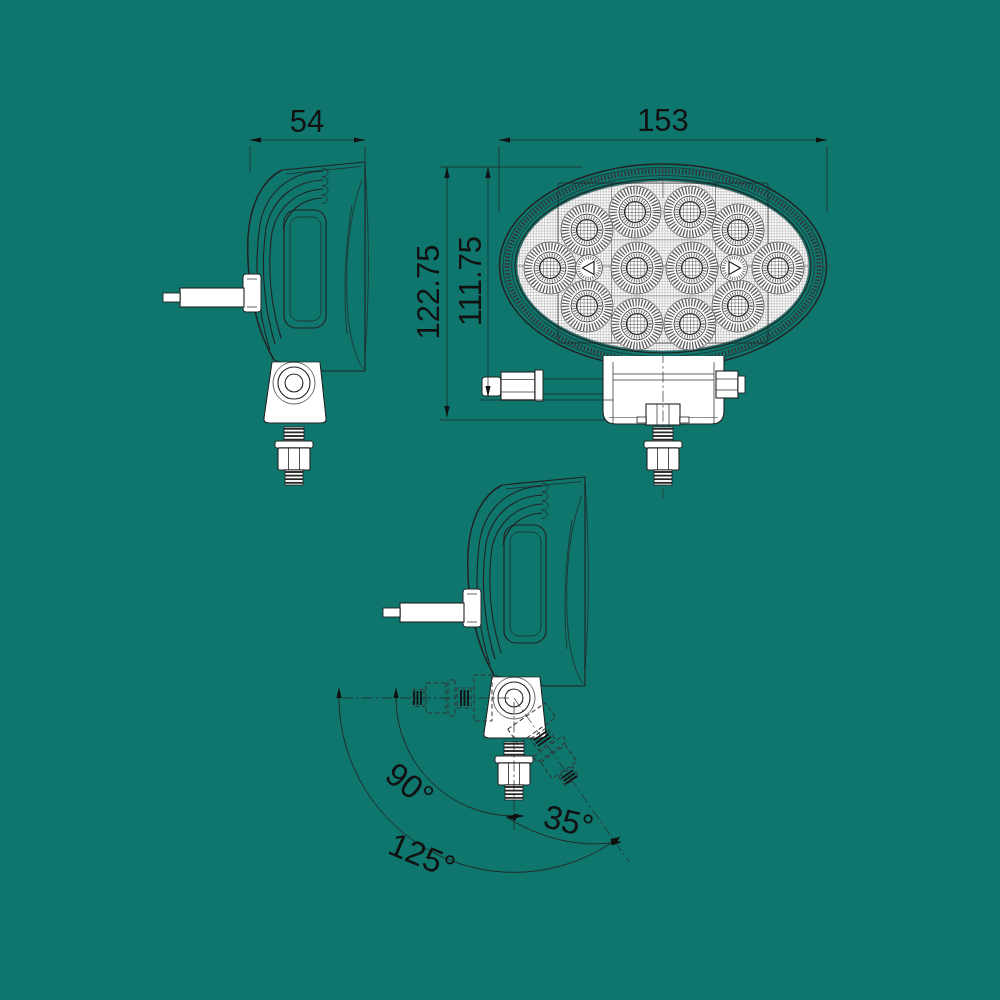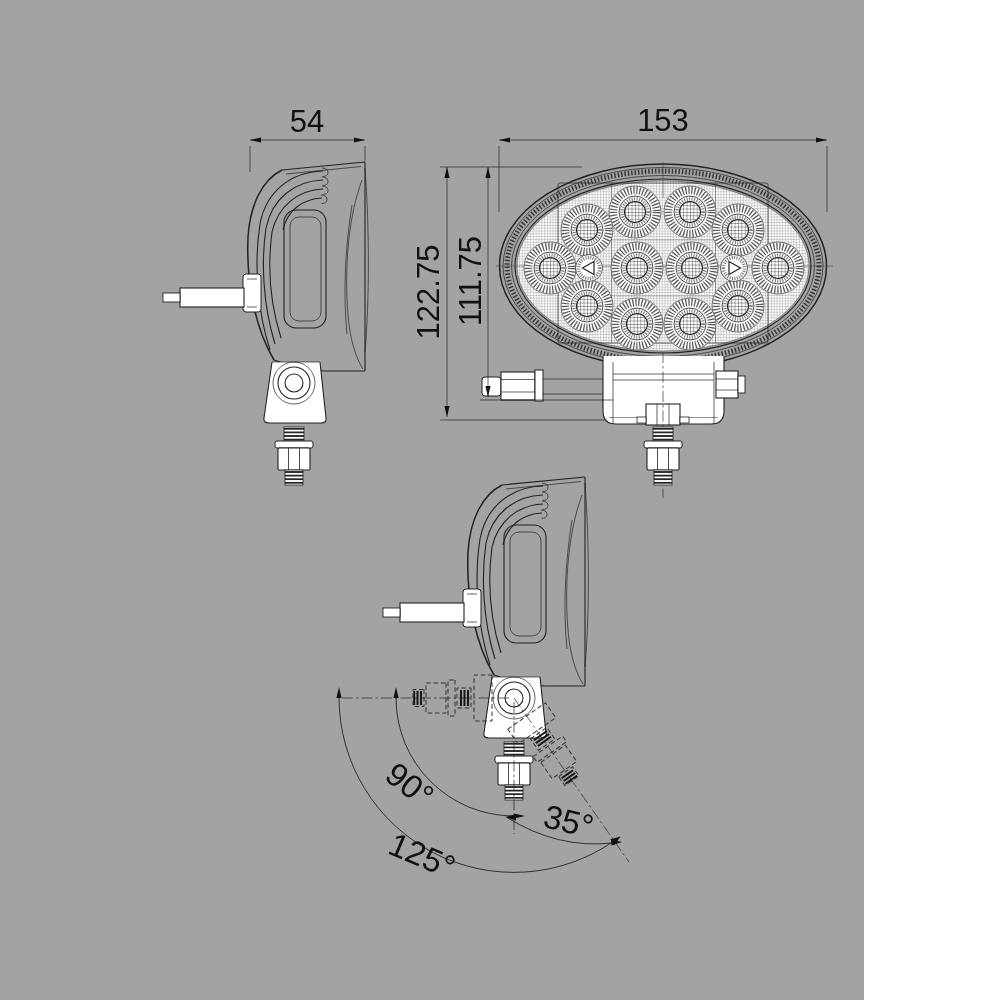--- a/index.html
+++ b/index.html
@@ -1,16 +1,16 @@
 <!DOCTYPE html>
 <html><head>
 <meta charset="utf-8">
 <style>
   html,body{margin:0;padding:0;background:#ffffff;}
-  .sheet{position:relative;width:864px;height:1000px;background:#a3a3a3;overflow:hidden;}
+  .sheet{position:relative;width:1000px;height:1000px;background:#0f766e;overflow:hidden;}
   svg{display:block;}
   .t{font-family:"Liberation Sans","DejaVu Sans",sans-serif;fill:#111;stroke:none;}
   .dim{font-size:31px;}
   .ang{font-size:33px;}
   .ln{stroke:#222;fill:none;}
   .thin{stroke-width:0.7;}
   .med{stroke-width:1.1;}
   .thick{stroke-width:1.5;}
   .faint{stroke:#444;stroke-width:0.6;}
   .dash{stroke-dasharray:4.5 2.8;}

